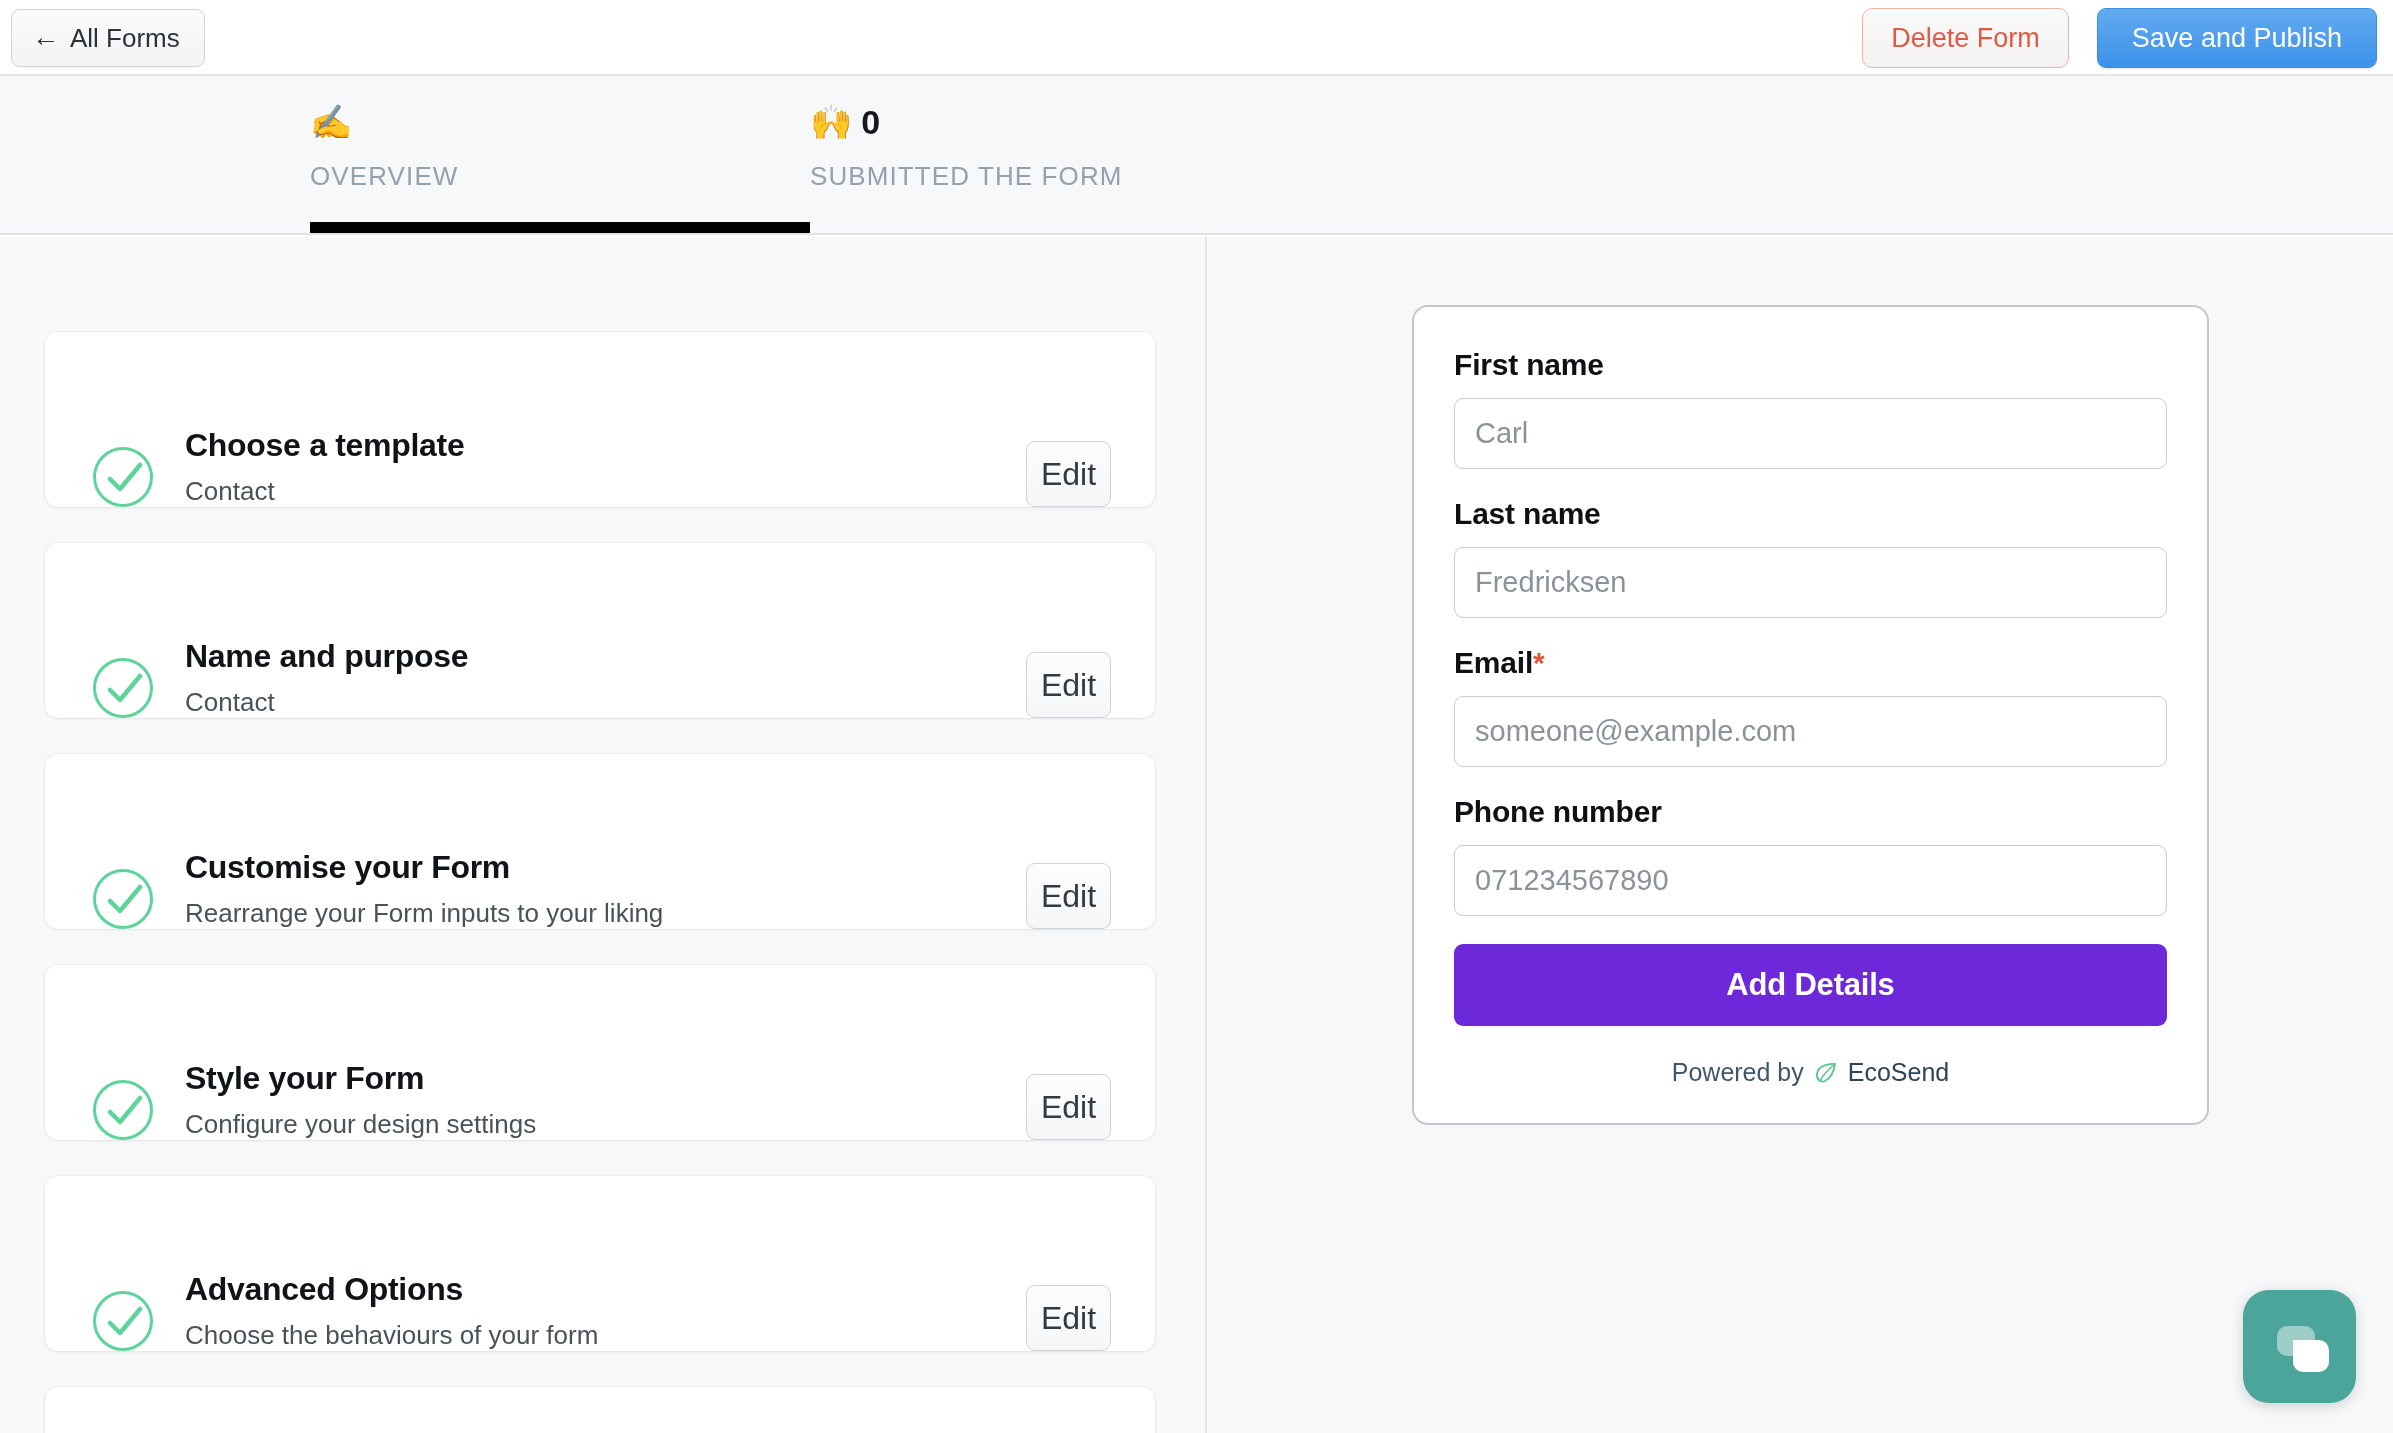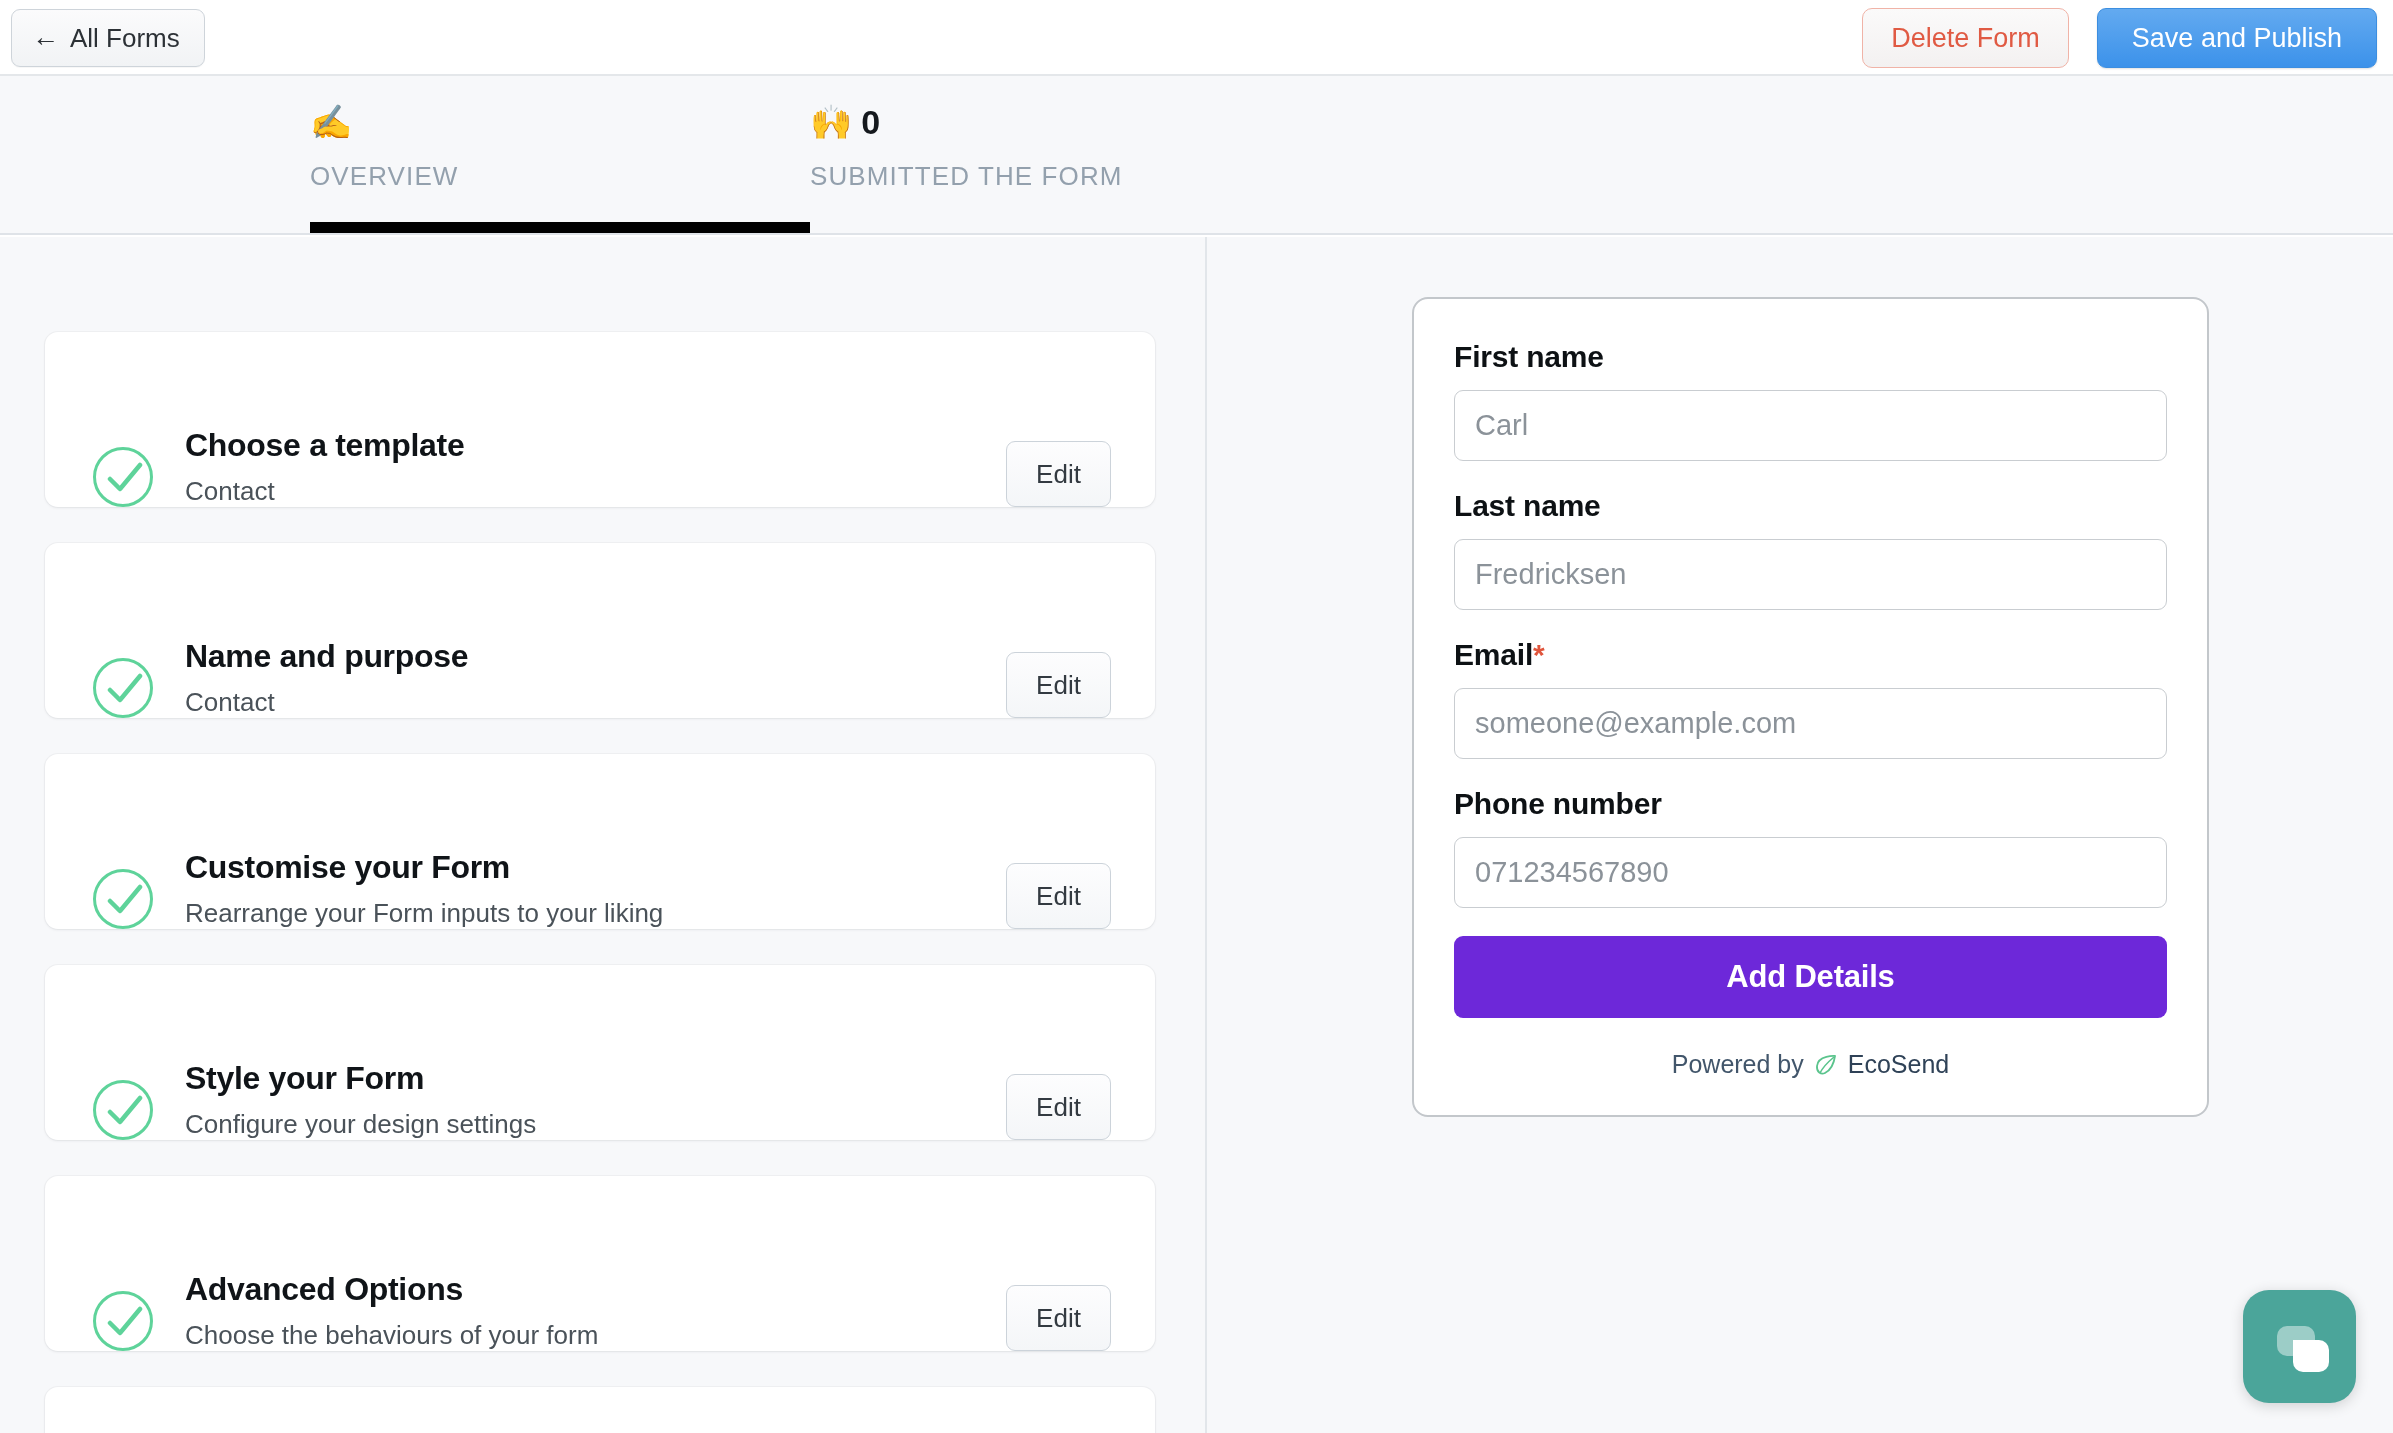--- a/index.html
+++ b/index.html
@@ -205,44 +205,44 @@
     letter-spacing: -0.3px;
   }
   .card-sub {
     margin-top: 12px;
     font-size: 26px;
     color: #4a5259;
   }
 
   .edit-btn {
     flex: 0 0 auto;
-    width: 105px;
+    width: 85px;
     height: 66px;
     display: flex;
     align-items: center;
     justify-content: center;
     background: linear-gradient(#fdfdfe, #f4f6f8);
     border: 1.5px solid #ccd3da;
     border-radius: 9px;
     color: #333a41;
-    font-size: 26px;
+    font-size: 32px;
     cursor: pointer;
   }
 
   .card.partial {
     height: 100px;
     margin-bottom: 0;
     overflow: hidden;
   }
 
   
   .preview-card {
     position: absolute;
     left: 1412px;
-    top: 60px;
+    top: 68px;
     width: 797px;
     background: #ffffff;
     border: 2px solid #c3c7cb;
     border-radius: 16px;
     padding: 41px 40px 36px 40px;
   }
 
   .field { margin-bottom: 28px; }
   .field:last-of-type { margin-bottom: 31px; }
 

